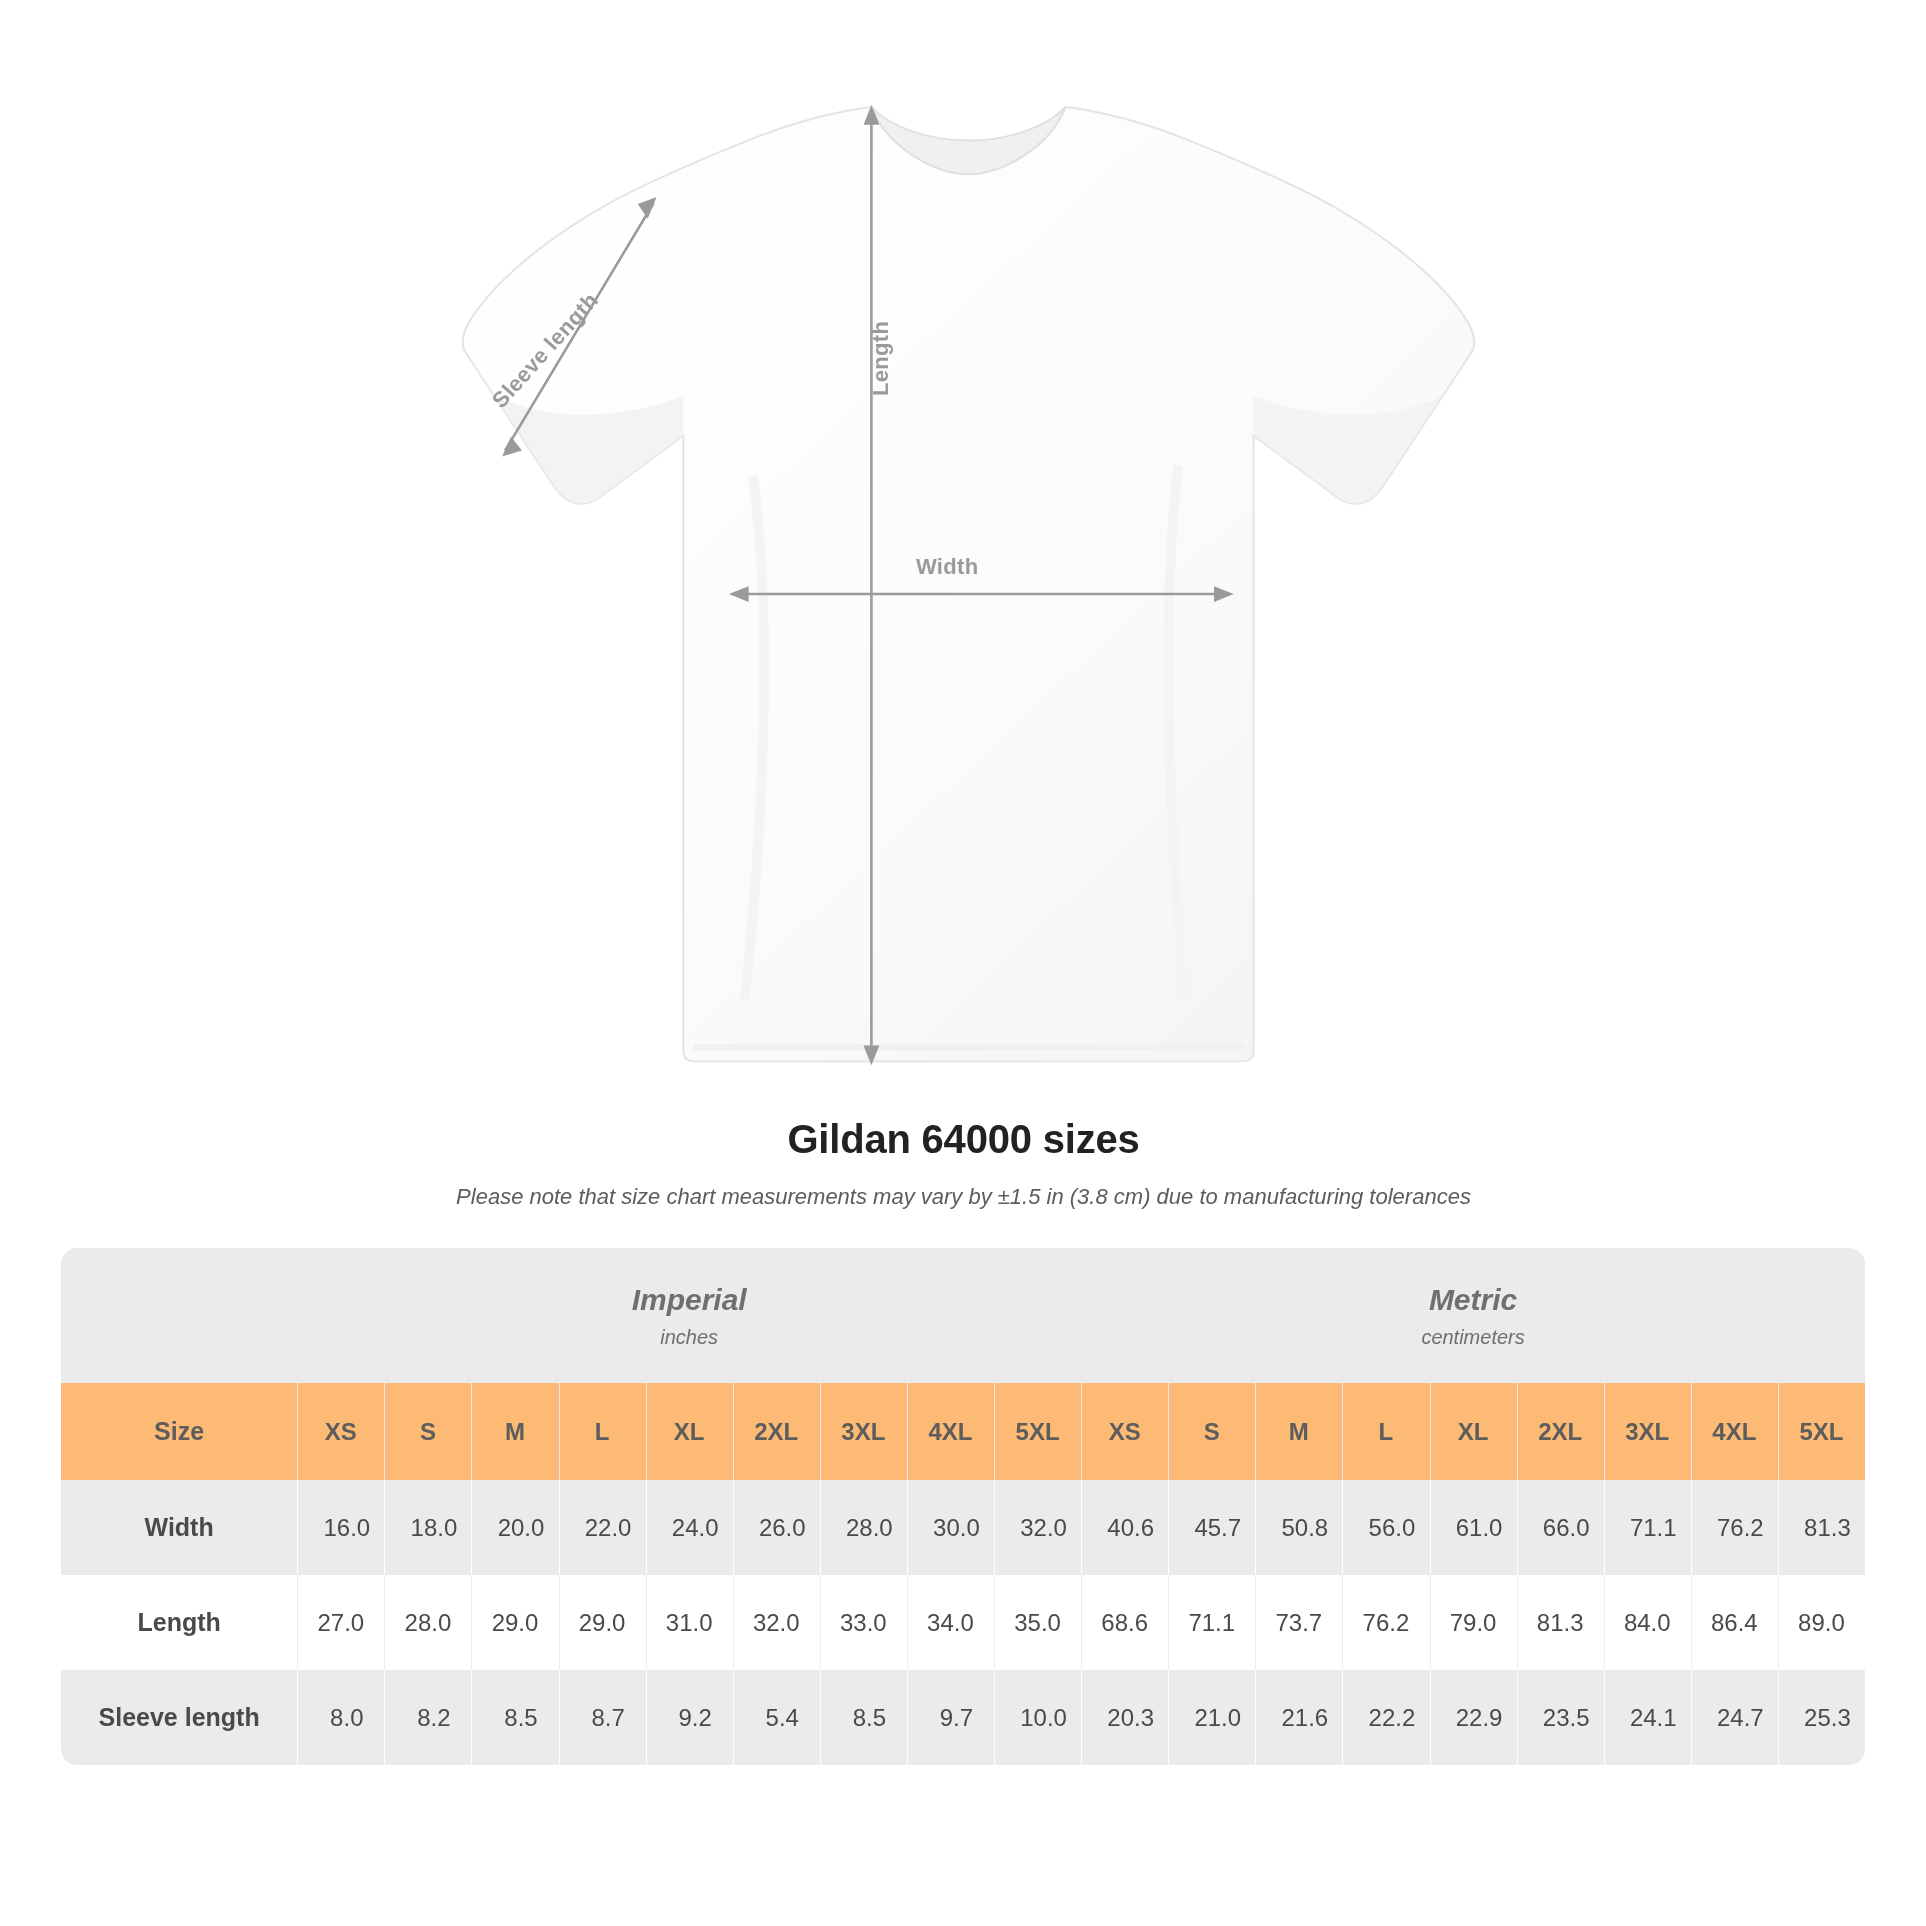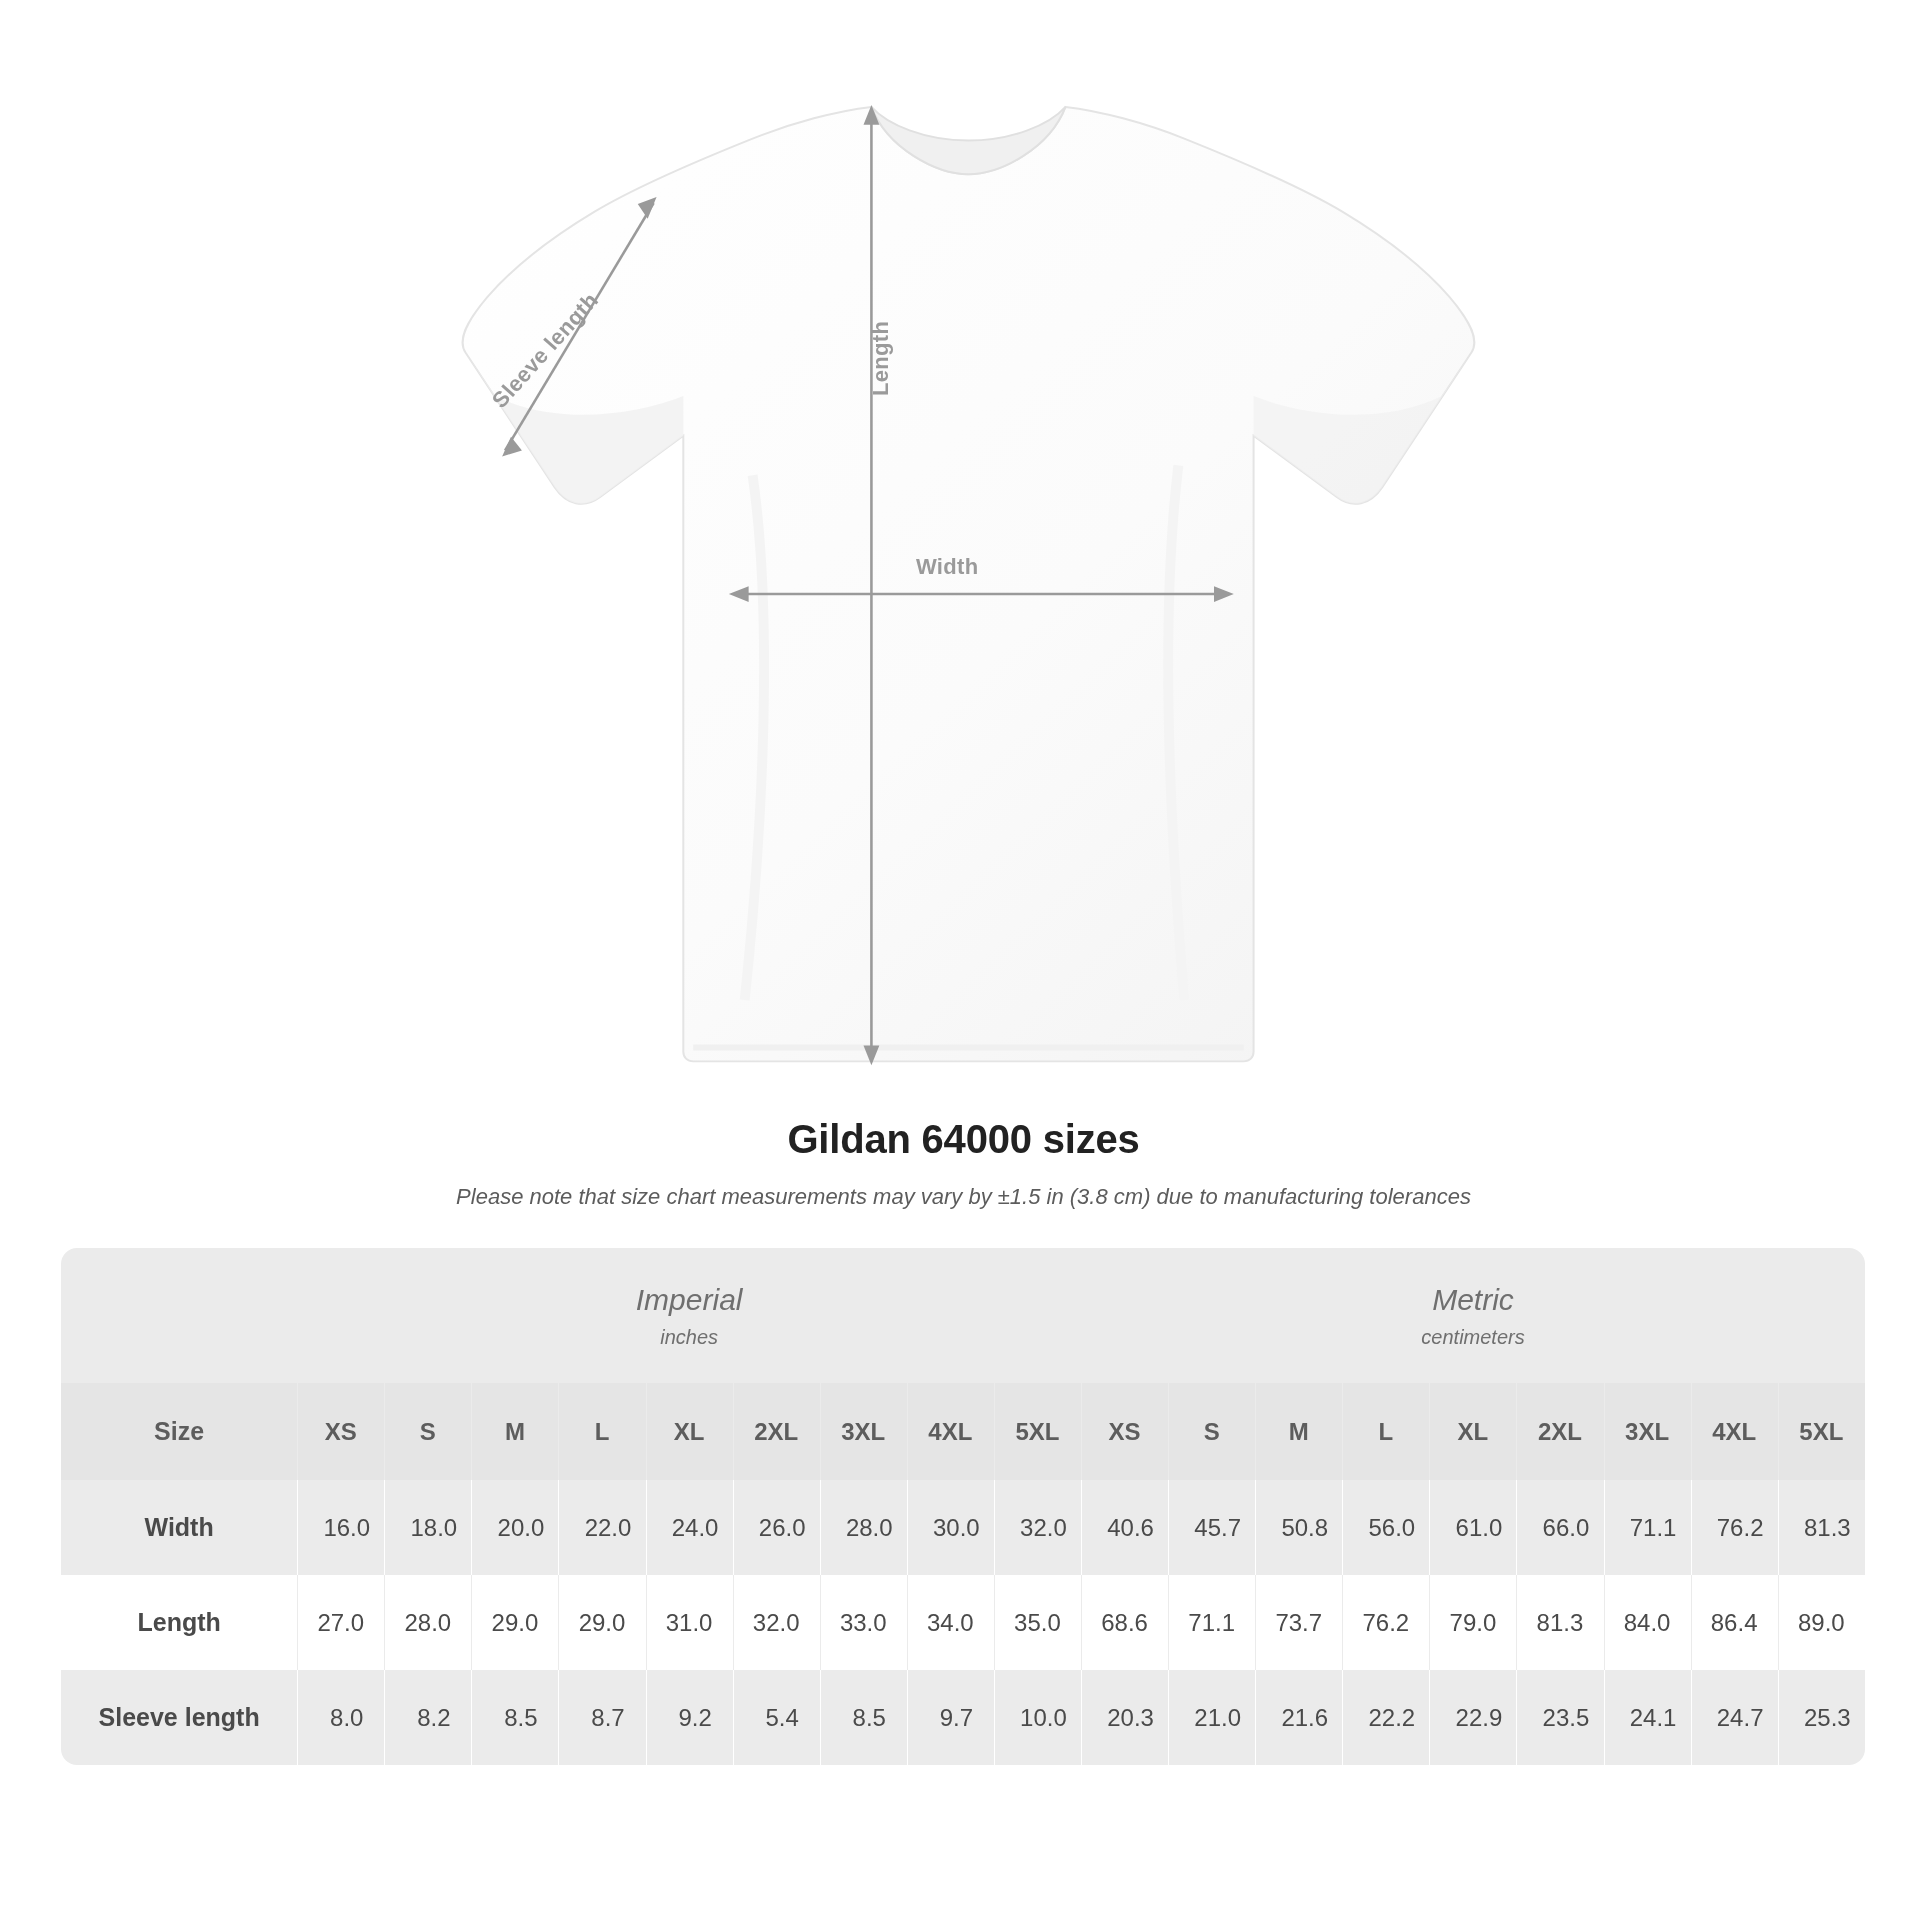--- a/index.html
+++ b/index.html
@@ -92,21 +92,21 @@
   }
   .unit-head {
     height: 135px;
     background: #ebebeb;
     text-align: center;
     vertical-align: middle;
   }
   .unit-head.right { border-top-right-radius: 16px; }
   .unit-name {
     font-size: 30px;
-    font-weight: normal;
+    font-weight: bold;
     font-style: italic;
     color: #6f6f6f;
   }
   .unit-sub {
     font-size: 20px;
     font-style: italic;
     color: #6f6f6f;
     margin-top: 9px;
   }
   .corner-cell {
@@ -114,21 +114,21 @@
   }
   .corner-cell.tl { border-top-left-radius: 16px; }
 
   tr.header-row td {
     height: 97px;
     text-align: center;
     vertical-align: middle;
     font-size: 24px;
     font-weight: bold;
     color: #5d5d5d;
-    background: #e5e5e5;
+    background: #fdba74;
   }
   tr.header-row td.rowlabel {
     font-size: 25px;
   }
 
   tr.data-row td {
     height: 95px;
     text-align: center;
     vertical-align: middle;
     font-size: 24px;

